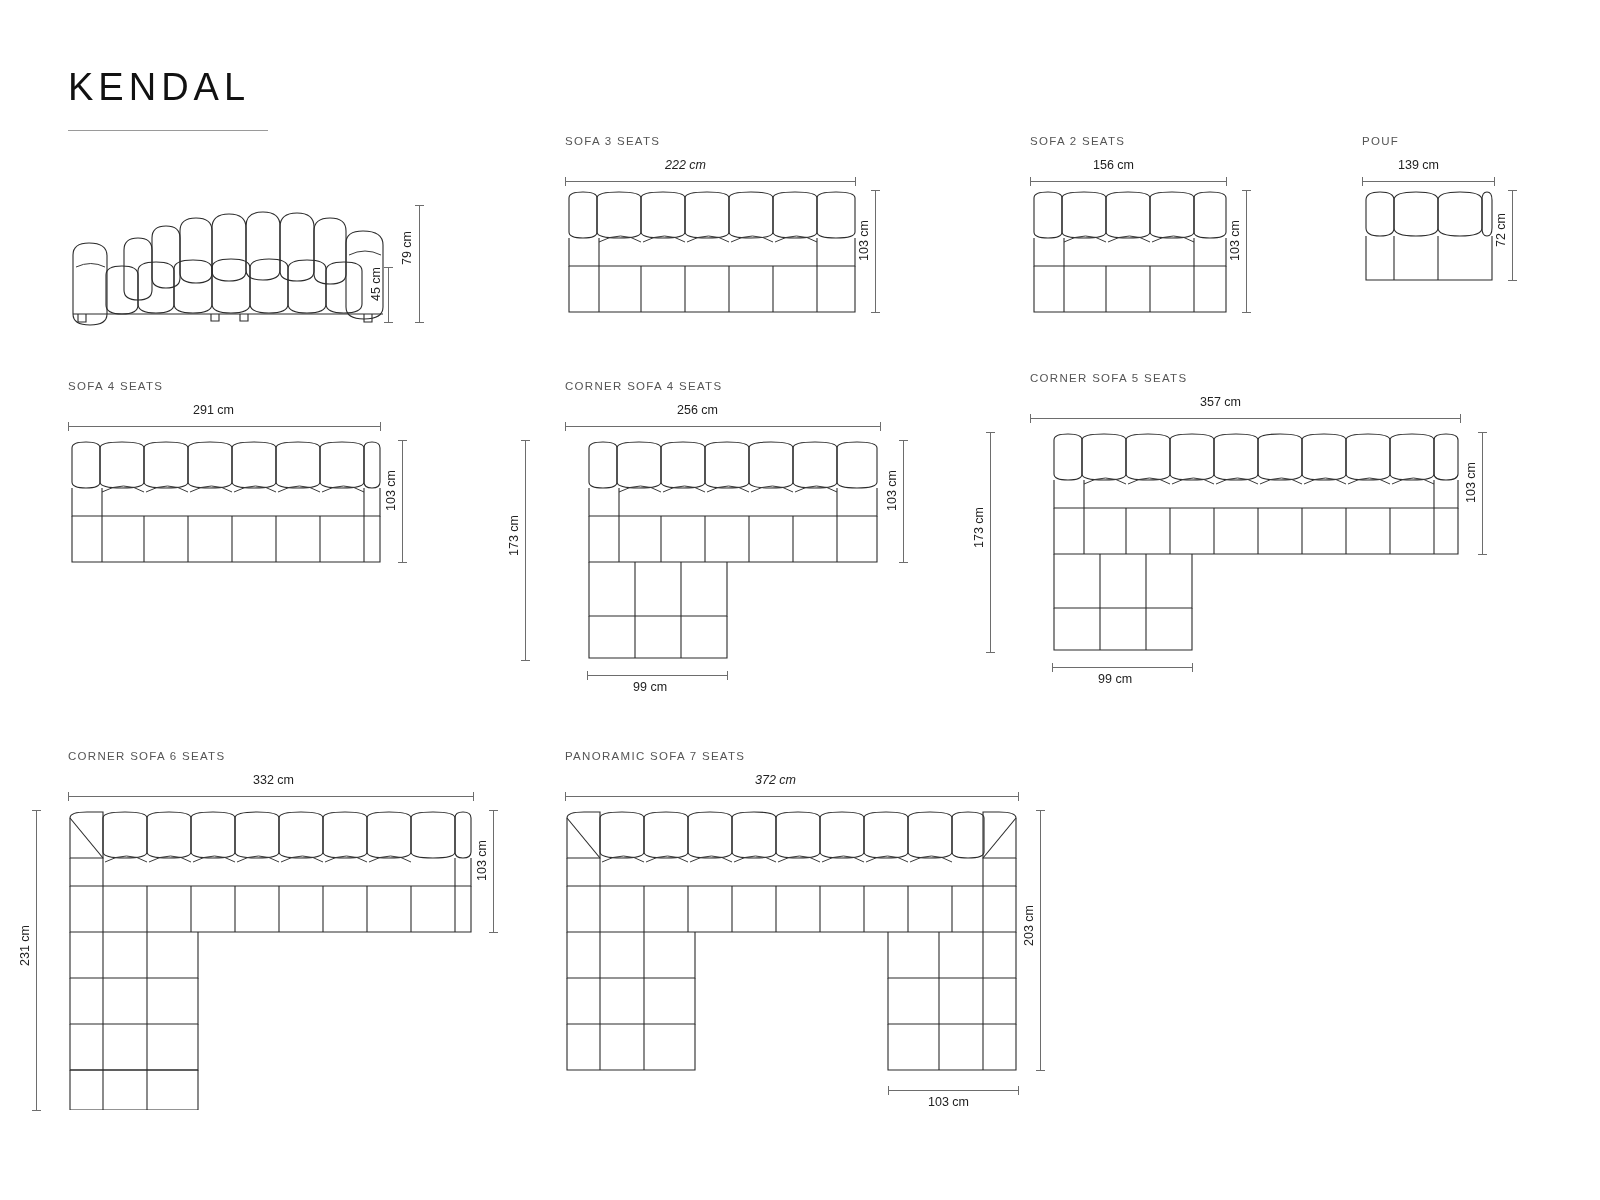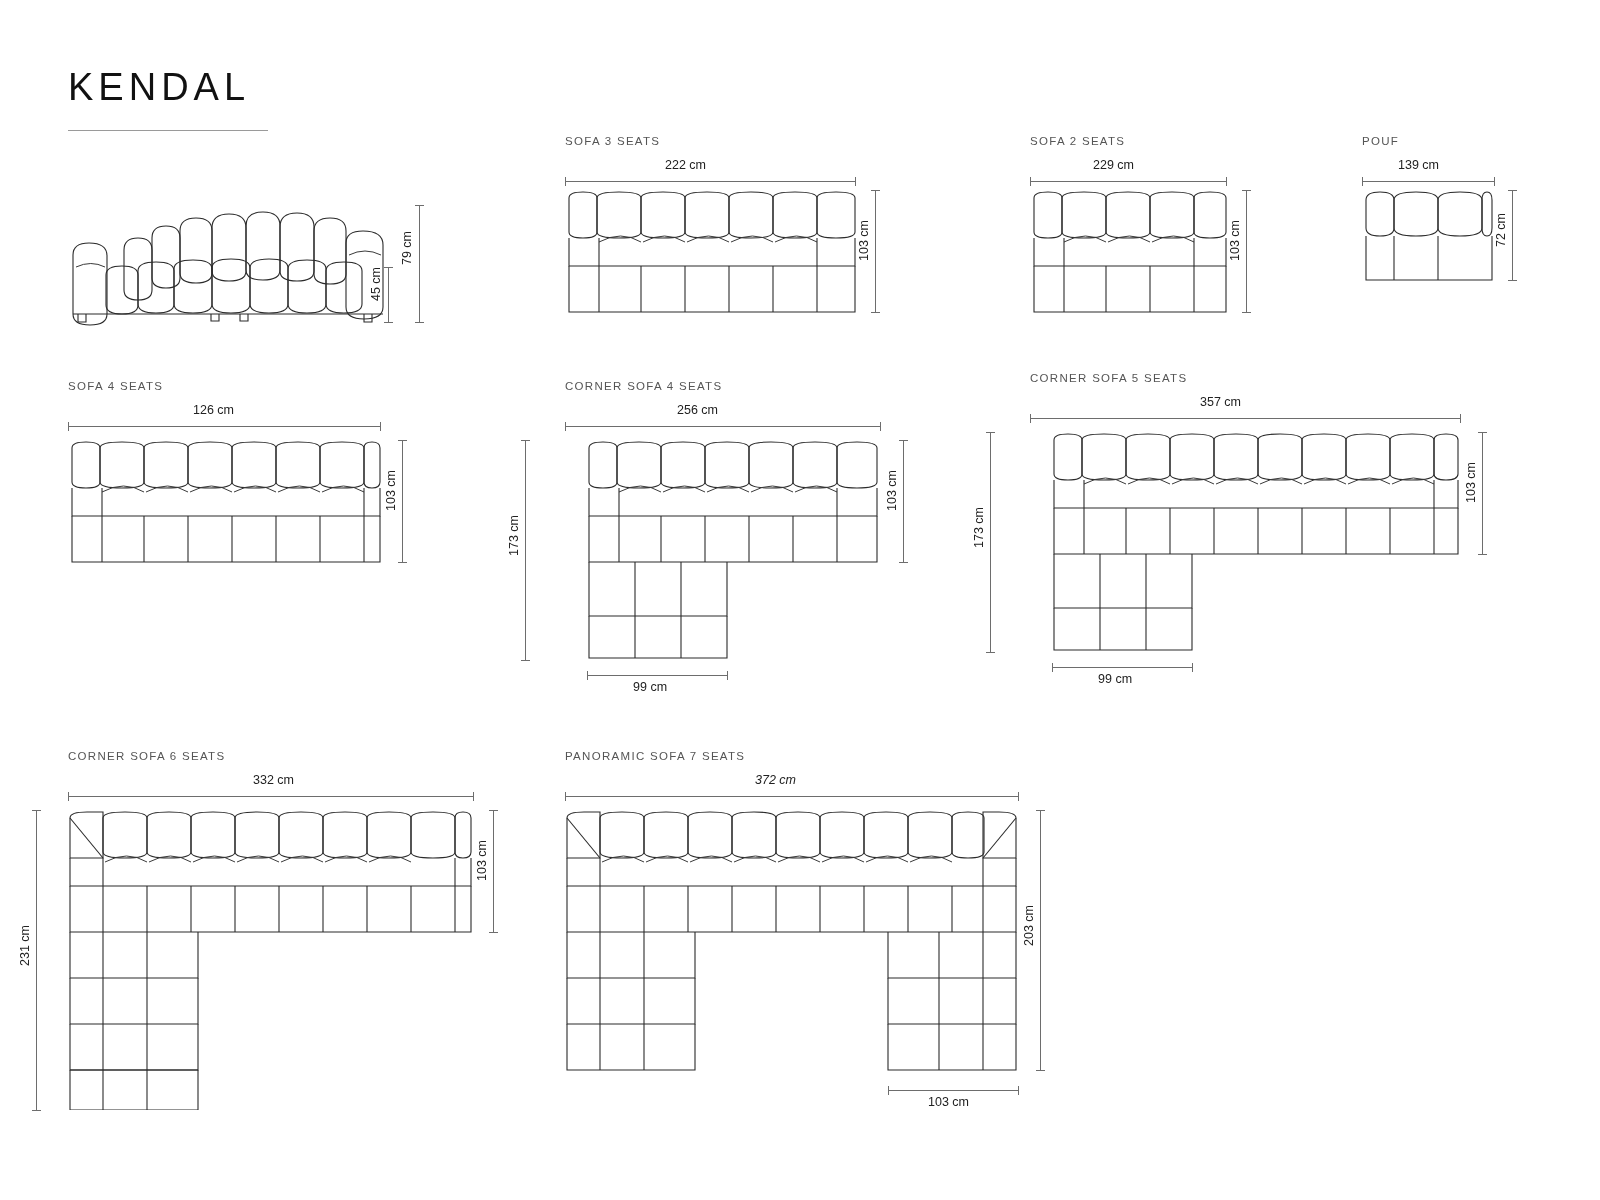--- a/index.html
+++ b/index.html
@@ -156,21 +156,21 @@
 
     <div class="vline" style="left:320px; top:72px; height:55px;"></div>
     <div class="tick-h" style="left:316px; top:72px;"></div>
     <div class="tick-h" style="left:316px; top:127px;"></div>
     <div class="dim-v" style="position:absolute; left:301px; top:72px;">45 cm</div>
   </div>
 
   <div class="item" style="left:565px; top:135px;">
     <div class="item-label">SOFA 3 SEATS</div>
 
-    <div class="dim" style="position:absolute; left:100px; top:23px;">222 cm</div>
+    <div class="dim" style="position:absolute; left:100px; top:23px;font-style:italic;">222 cm</div>
     <div class="hline" style="left:0px; top:46px; width:290px;"></div>
     <div class="tick-v" style="left:0px; top:42px;"></div>
     <div class="tick-v" style="left:290px; top:42px;"></div>
 
     <div class="draw" style="left:2px; top:55px;">
       <svg width="290" height="130" viewBox="0 0 290 130">
 
         <path class="ol" d="M2,8 q0,-6 14,-6 q14,0 14,6 l0,34 q0,6 -14,6 q-14,0 -14,-6 z"></path>
         <path class="ol" d="M30,8 q0,-6 22,-6 q22,0 22,6 l0,34 q0,6 -22,6 q-22,0 -22,-6 z"></path>
         <path class="ol" d="M74,8 q0,-6 22,-6 q22,0 22,6 l0,34 q0,6 -22,6 q-22,0 -22,-6 z"></path>
@@ -201,21 +201,21 @@
 
     <div class="vline" style="left:310px; top:55px; height:122px;"></div>
     <div class="tick-h" style="left:306px; top:55px;"></div>
     <div class="tick-h" style="left:306px; top:177px;"></div>
     <div class="dim-v" style="position:absolute; left:292px; top:85px;">103 cm</div>
   </div>
 
   <div class="item" style="left:1030px; top:135px;">
     <div class="item-label">SOFA 2 SEATS</div>
 
-    <div class="dim" style="position:absolute; left:63px; top:23px;">229 cm</div>
+    <div class="dim" style="position:absolute; left:63px; top:23px;">156 cm</div>
     <div class="hline" style="left:0px; top:46px; width:196px;"></div>
     <div class="tick-v" style="left:0px; top:42px;"></div>
     <div class="tick-v" style="left:196px; top:42px;"></div>
 
     <div class="draw" style="left:2px; top:55px;">
       <svg width="196" height="130" viewBox="0 0 196 130">
         <path class="ol" d="M2,8 q0,-6 14,-6 q14,0 14,6 l0,34 q0,6 -14,6 q-14,0 -14,-6 z"></path>
         <path class="ol" d="M30,8 q0,-6 22,-6 q22,0 22,6 l0,34 q0,6 -22,6 q-22,0 -22,-6 z"></path>
         <path class="ol" d="M74,8 q0,-6 22,-6 q22,0 22,6 l0,34 q0,6 -22,6 q-22,0 -22,-6 z"></path>
         <path class="ol" d="M118,8 q0,-6 22,-6 q22,0 22,6 l0,34 q0,6 -22,6 q-22,0 -22,-6 z"></path>
@@ -262,21 +262,21 @@
 
     <div class="vline" style="left:150px; top:55px; height:90px;"></div>
     <div class="tick-h" style="left:146px; top:55px;"></div>
     <div class="tick-h" style="left:146px; top:145px;"></div>
     <div class="dim-v" style="position:absolute; left:132px; top:78px;">72 cm</div>
   </div>
 
   <div class="item" style="left:68px; top:380px;">
     <div class="item-label">SOFA 4 SEATS</div>
 
-    <div class="dim" style="position:absolute; left:125px; top:23px;">126 cm</div>
+    <div class="dim" style="position:absolute; left:125px; top:23px;">291 cm</div>
     <div class="hline" style="left:0px; top:46px; width:312px;"></div>
     <div class="tick-v" style="left:0px; top:42px;"></div>
     <div class="tick-v" style="left:312px; top:42px;"></div>
 
     <div class="draw" style="left:2px; top:60px;">
       <svg width="312" height="130" viewBox="0 0 312 130">
         <path class="ol" d="M2,8 q0,-6 14,-6 q14,0 14,6 l0,34 q0,6 -14,6 q-14,0 -14,-6 z"></path>
         <path class="ol" d="M30,8 q0,-6 22,-6 q22,0 22,6 l0,34 q0,6 -22,6 q-22,0 -22,-6 z"></path>
         <path class="ol" d="M74,8 q0,-6 22,-6 q22,0 22,6 l0,34 q0,6 -22,6 q-22,0 -22,-6 z"></path>
         <path class="ol" d="M118,8 q0,-6 22,-6 q22,0 22,6 l0,34 q0,6 -22,6 q-22,0 -22,-6 z"></path>

